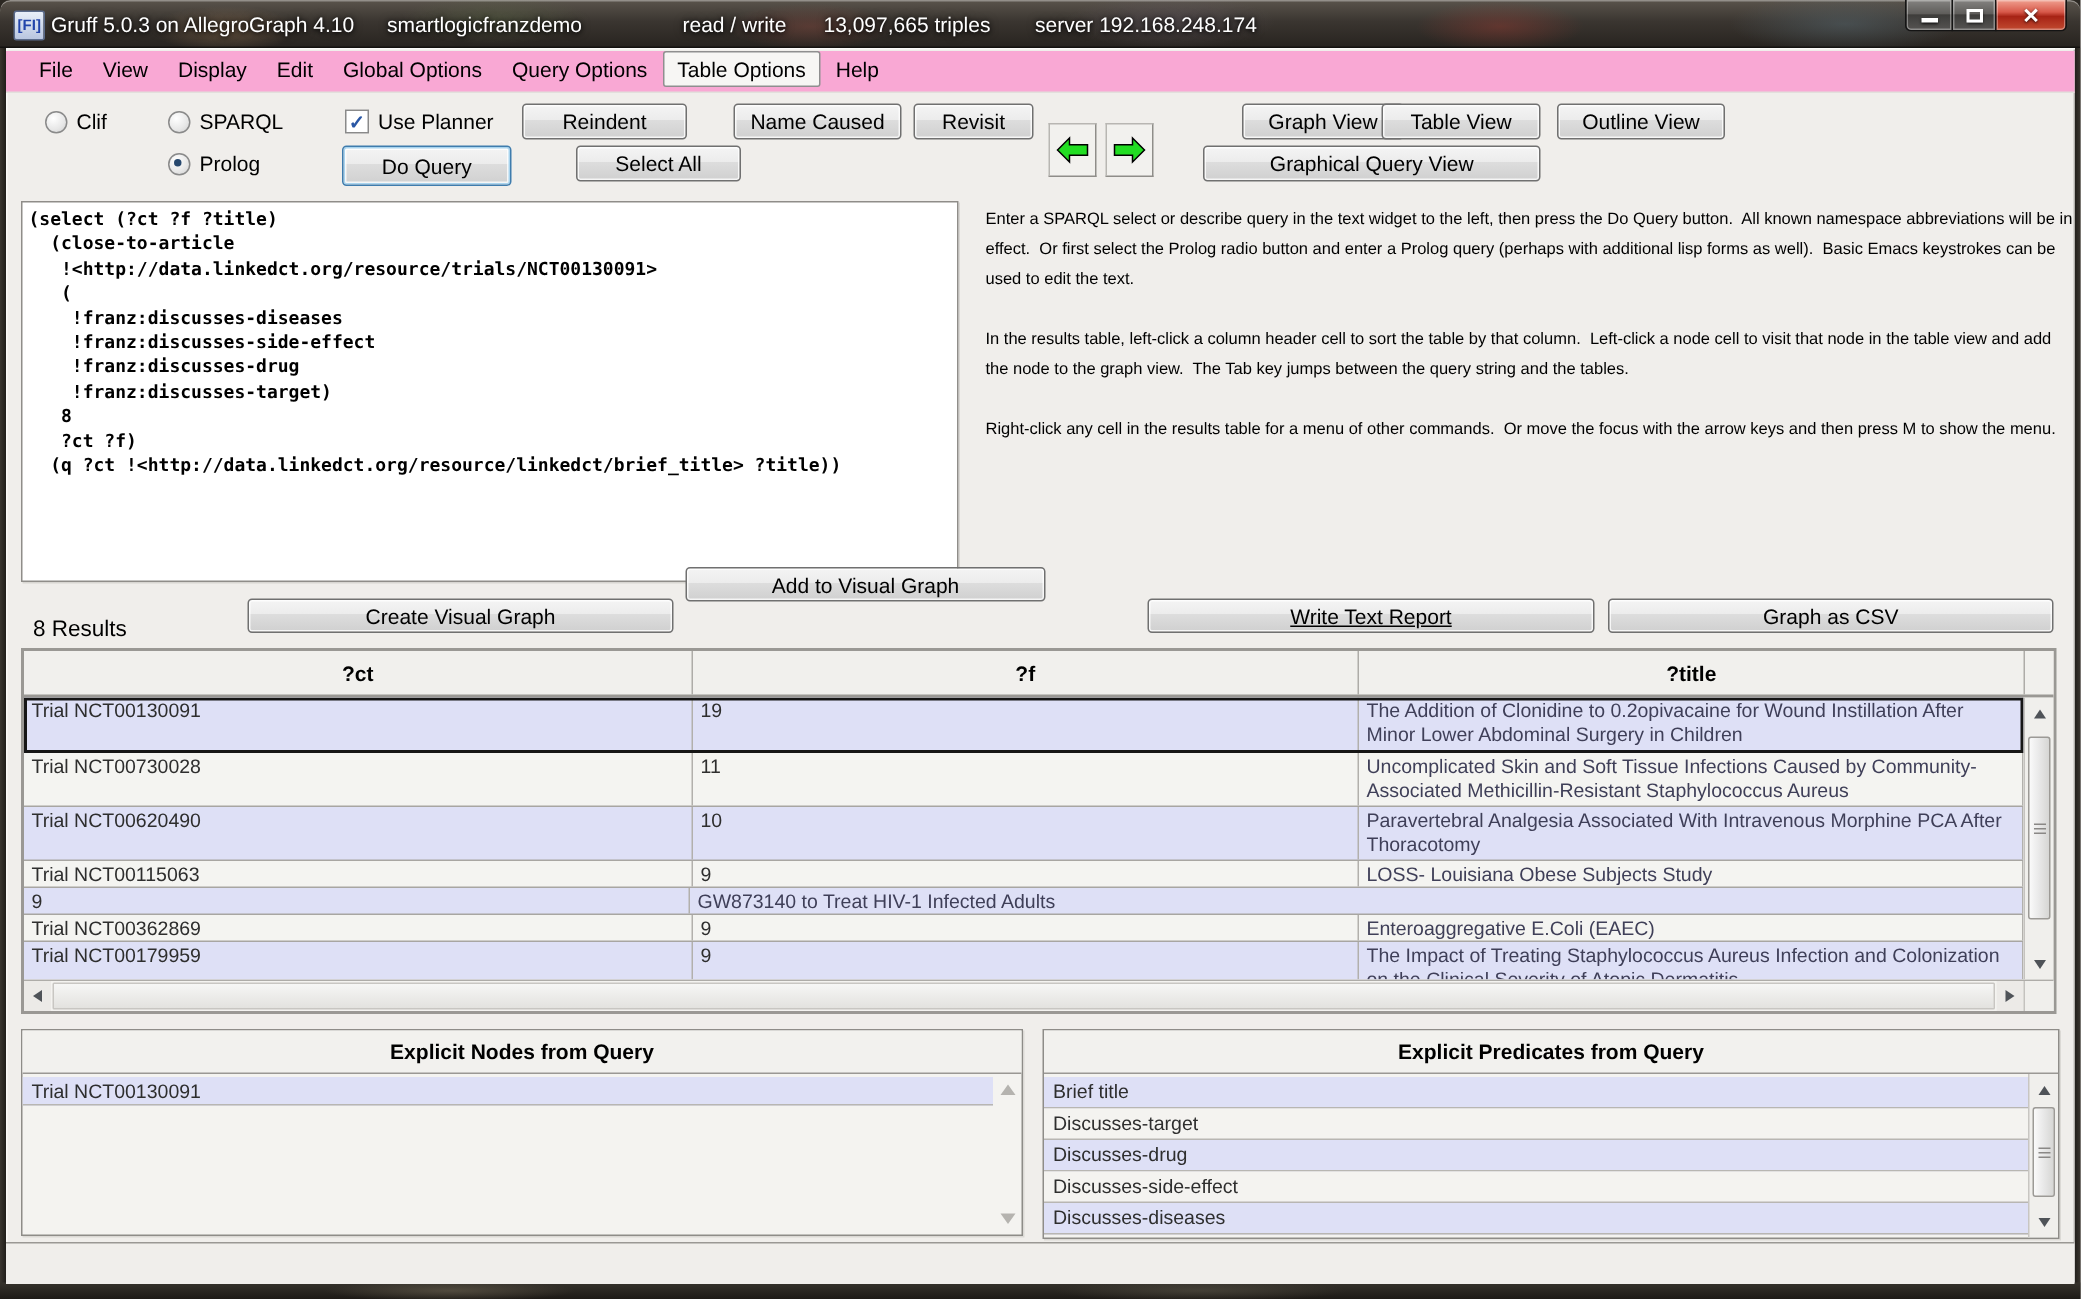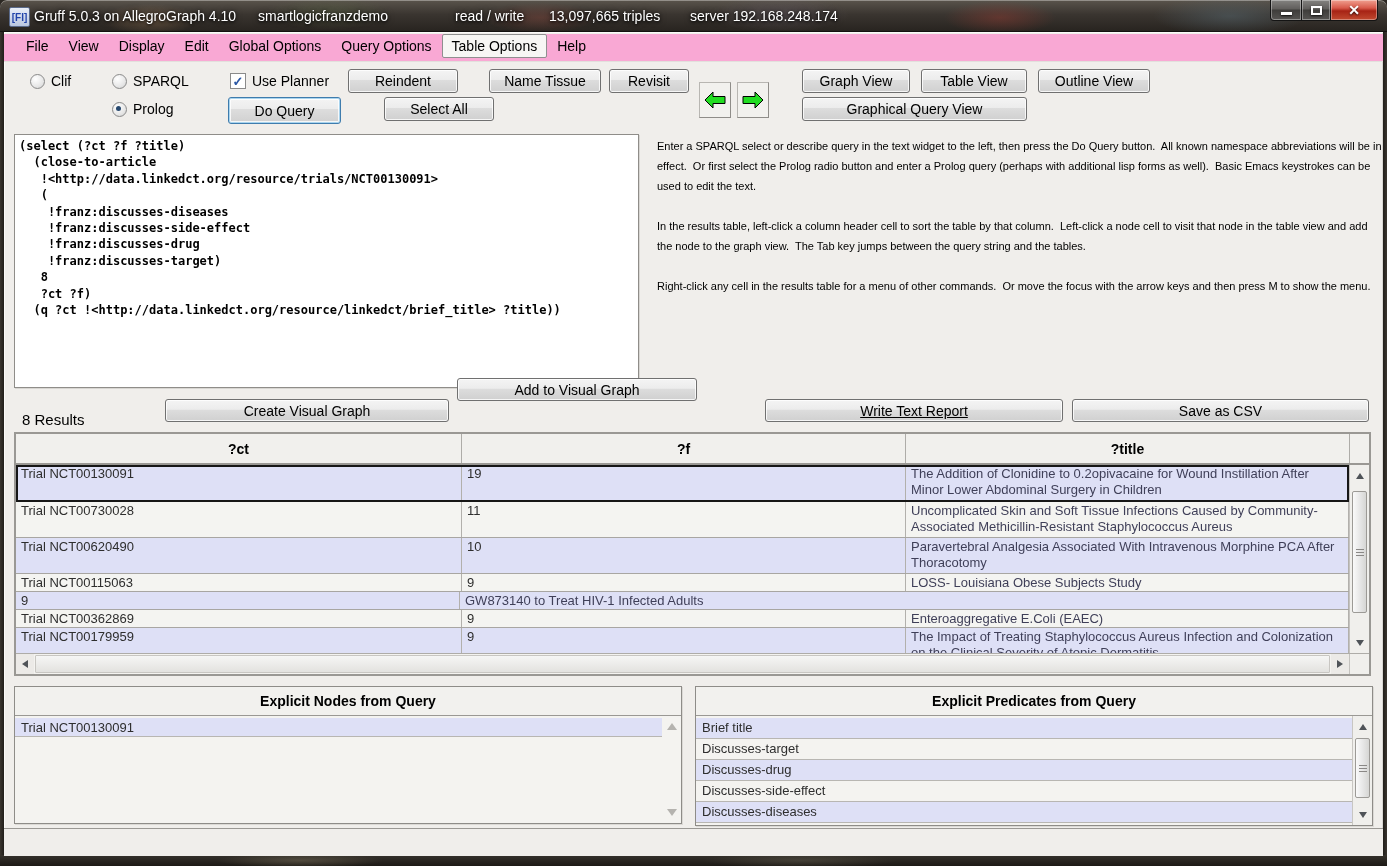--- a/index.html
+++ b/index.html
@@ -214,37 +214,37 @@
     </div>
     <div class="radio on" style="left:108px;top:39px;">
       <span class="dot"></span>
       <span>Prolog</span>
     </div>
     <div class="checkbox" style="left:226px;top:11px;">
       <span class="box">✓</span>
       <span>Use Planner</span>
     </div>
     <div class="btn" style="left:344px;top:7px;width:110px;height:24px;">Reindent</div>
-    <div class="btn" style="left:485px;top:7px;width:112px;height:24px;">Name Tissue</div>
+    <div class="btn" style="left:485px;top:7px;width:112px;height:24px;">Name Caused</div>
     <div class="btn" style="left:605px;top:7px;width:80px;height:24px;">Revisit</div>
     <div class="btn default" style="left:224px;top:35px;width:113px;height:27px;">Do Query</div>
     <div class="btn" style="left:344px;top:35px;width:110px;height:24px;margin-left:36px;">Select All</div>
 
     <div class="arrow-btn" style="left:695px;top:20px;">
       <svg width="24" height="20" viewBox="0 0 24 20">
         <path d="M2 10 L10 2 L10 6.5 L22 6.5 L22 13.5 L10 13.5 L10 18 Z" fill="#22dd22" stroke="#000" stroke-width="1"></path>
       </svg>
     </div>
     <div class="arrow-btn" style="left:733px;top:20px;">
       <svg width="24" height="20" viewBox="0 0 24 20">
         <path d="M22 10 L14 2 L14 6.5 L2 6.5 L2 13.5 L14 13.5 L14 18 Z" fill="#22dd22" stroke="#000" stroke-width="1"></path>
       </svg>
     </div>
 
-    <div class="btn" style="left:798px;top:7px;width:108px;height:24px;">Graph View</div>
+    <div class="btn" style="left:824px;top:7px;width:108px;height:24px;">Graph View</div>
     <div class="btn" style="left:917px;top:7px;width:106px;height:24px;">Table View</div>
     <div class="btn" style="left:1034px;top:7px;width:112px;height:24px;">Outline View</div>
     <div class="btn" style="left:798px;top:35px;width:225px;height:24px;">Graphical Query View</div>
 
     <div class="query-label">Query</div>
   </div>
 
   <div class="query-box">(select (?ct ?f ?title)
   (close-to-article
    !&lt;http://data.linkedct.org/resource/trials/NCT00130091&gt;
@@ -260,21 +260,21 @@
   <div class="help">
     <p>Enter a SPARQL select or describe query in the text widget to the left, then press the Do Query button.  All known namespace abbreviations will be in effect.  Or first select the Prolog radio button and enter a Prolog query (perhaps with additional lisp forms as well).  Basic Emacs keystrokes can be used to edit the text.</p>
     <p>In the results table, left-click a column header cell to sort the table by that column.  Left-click a node cell to visit that node in the table view and add the node to the graph view.  The Tab key jumps between the query string and the tables.</p>
     <p>Right-click any cell in the results table for a menu of other commands.  Or move the focus with the arrow keys and then press M to show the menu.</p>
   </div>
 
   <div class="results-label">8 Results</div>
   <div class="btn" style="left:161px;top:367px;width:284px;height:23px;">Create Visual Graph</div>
   <div class="btn" style="left:453px;top:346px;width:240px;height:23px;">Add to Visual Graph</div>
   <div class="btn" style="left:761px;top:367px;width:298px;height:23px;text-decoration:underline;">Write Text Report</div>
-  <div class="btn" style="left:1068px;top:367px;width:297px;height:23px;">Save as CSV</div>
+  <div class="btn" style="left:1068px;top:367px;width:297px;height:23px;">Graph as CSV</div>
 
   <div class="rtable">
     <div class="t-head">
       <div class="t-hcell c1">?ct</div>
       <div class="t-hcell c2">?f</div>
       <div class="t-hcell c3">?title</div>
       <div class="t-hcell t-hcorner"></div>
     </div>
     <div class="t-bodywrap">
       <div class="t-rows">

